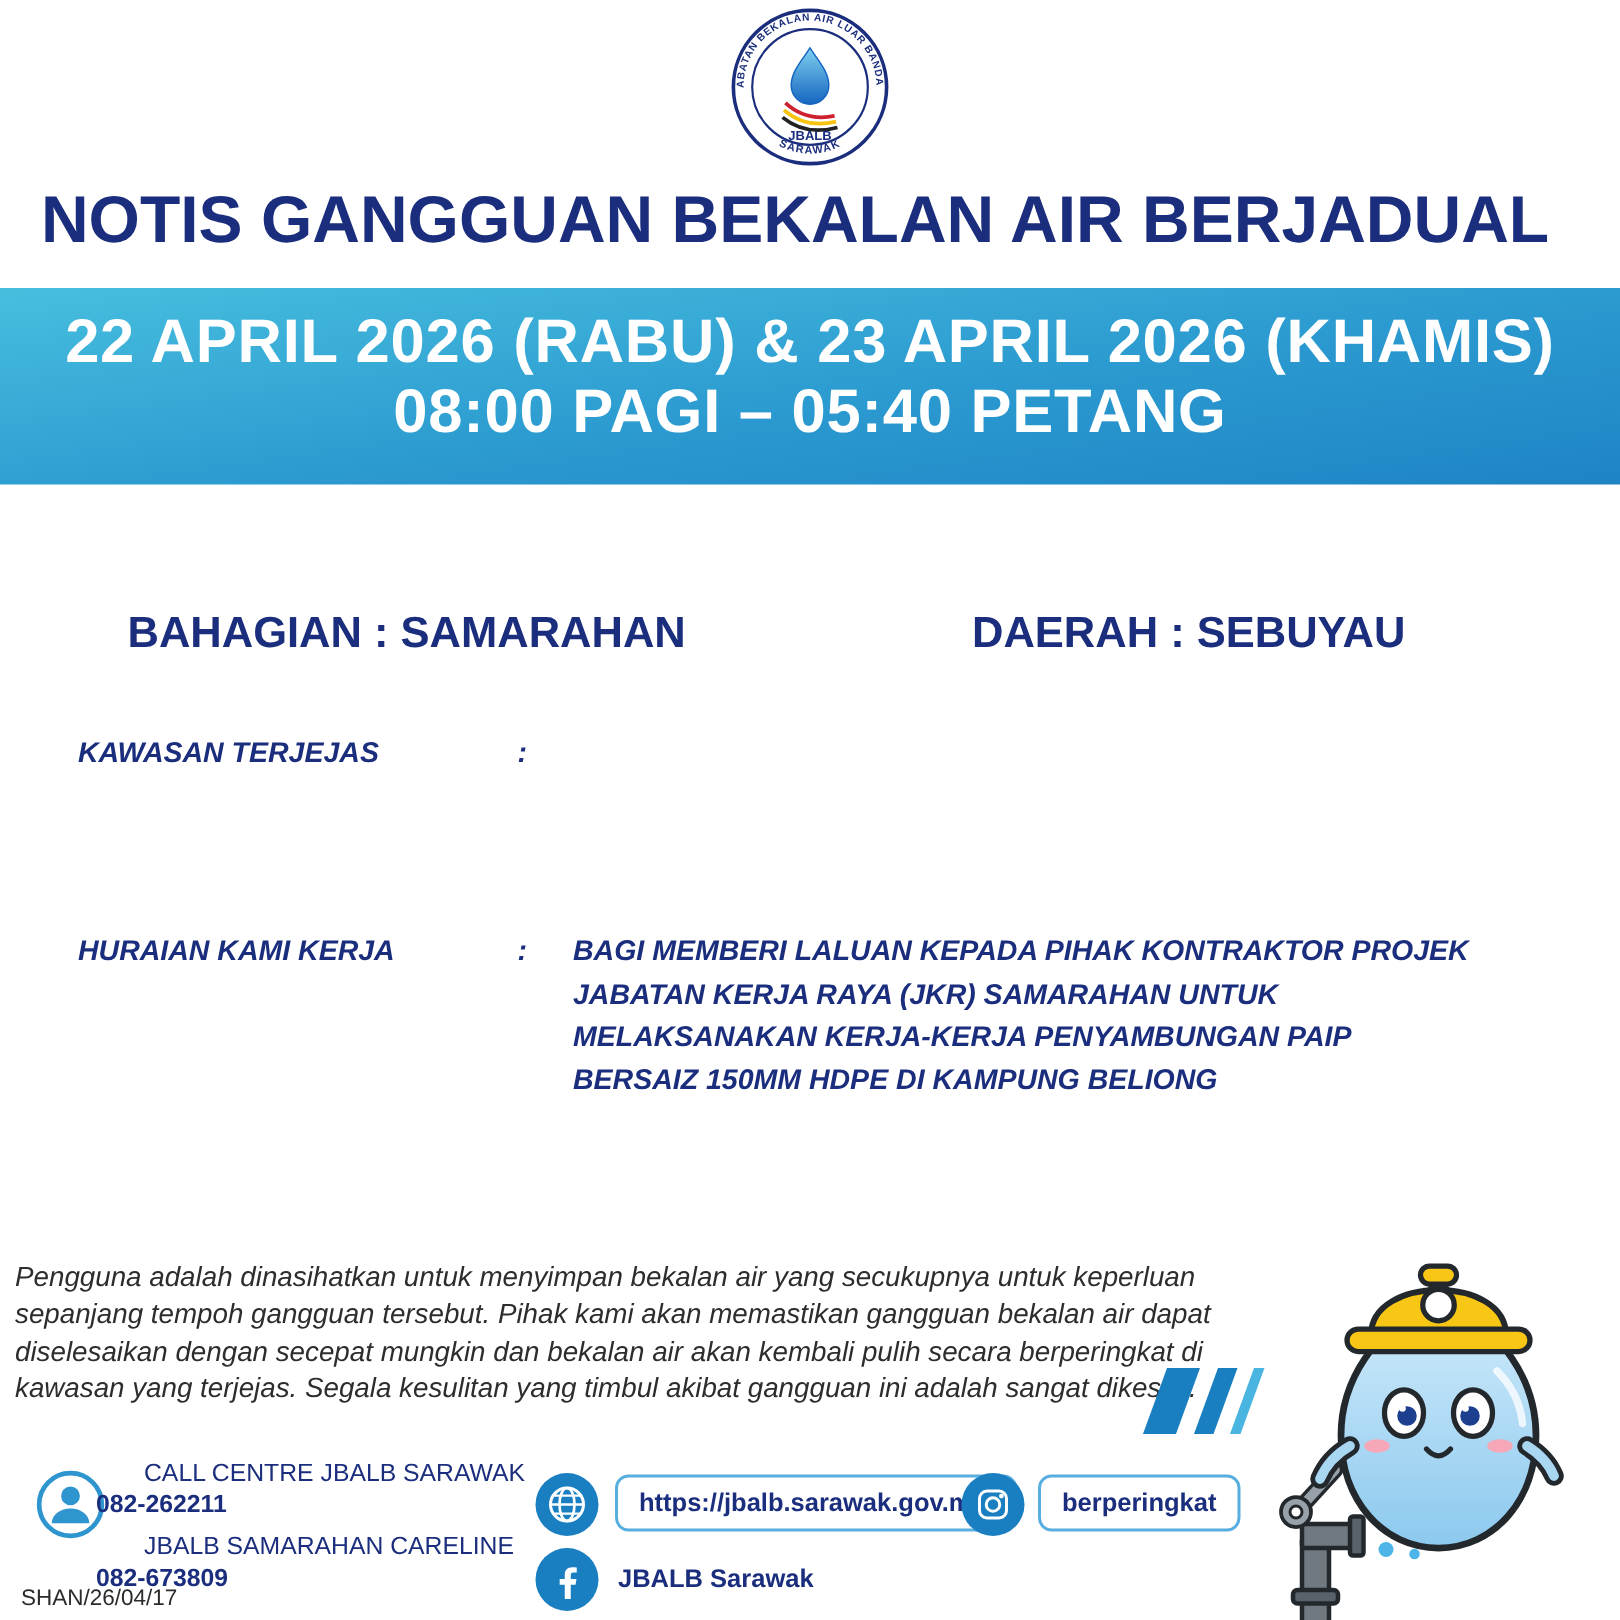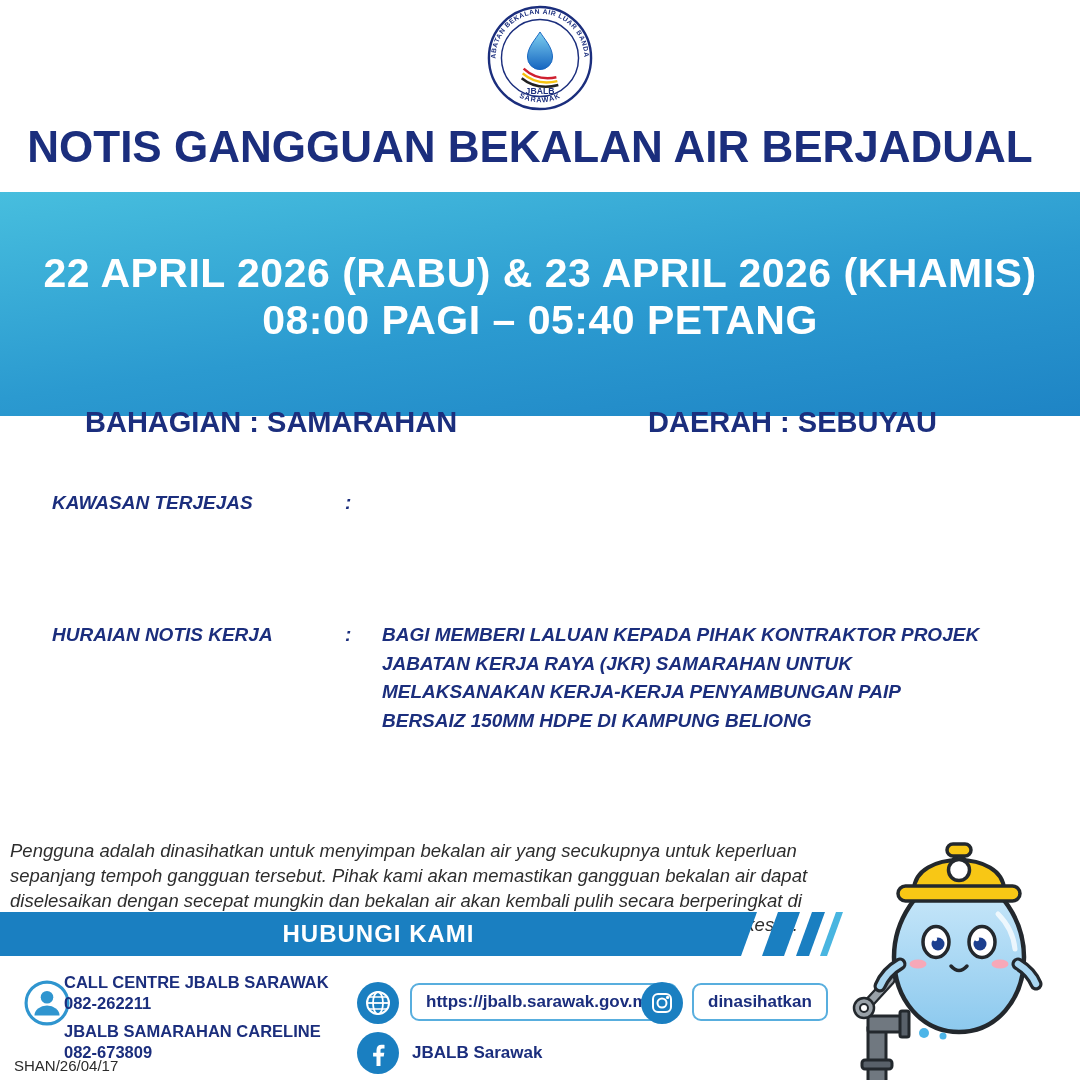--- a/index.html
+++ b/index.html
@@ -5,21 +5,21 @@
   * { margin:0; padding:0; box-sizing:border-box; }
   body { font-family:"Liberation Sans", sans-serif; background:#ffffff; }
   .poster { position:relative; width:1080px; height:1080px; background:#fff; overflow:hidden;
             --navy:#1b2e7d; --blue:#1a7fc1; }
 
   .logo { position:absolute; left:487px; top:5px; width:106px; height:106px; }
 
   .title { position:absolute; top:122px; left:0; width:1060px; text-align:center;
            font-size:44px; font-weight:700; color:var(--navy); }
 
-  .banner { position:absolute; top:192px; left:0; width:1080px; height:224px;
+  .banner { position:absolute; top:192px; left:0; width:1080px; height:131px;
             background:linear-gradient(172deg,#47bede 0%, #2b9ad0 55%, #1e84c5 100%);
             display:flex; flex-direction:column; align-items:center; justify-content:center;
             gap:0; padding-bottom:14px; color:#fff; font-weight:700; }
   .banner-line { font-size:41px; letter-spacing:0.5px; }
 
   .bahagian { position:absolute; top:406px; left:85px;  font-size:29px; font-weight:700; color:var(--navy); }
   .daerah   { position:absolute; top:406px; left:648px; font-size:29px; font-weight:700; color:var(--navy); }
 
   .detail-row { position:absolute; left:52px; width:1012px; display:flex;
                 color:var(--navy); font-weight:700; font-size:19px; line-height:1.5;font-style:italic; }
@@ -38,21 +38,21 @@
                  clip-path:polygon(0 0, 100% 0, calc(100% - 16px) 100%, 0 100%);
                  display:flex; align-items:center; justify-content:center;
                  color:#fff; font-weight:700; font-size:24px; letter-spacing:1px; }
   .stripe { position:absolute; top:912px; height:44px; background:var(--blue); transform:skewX(-20deg); }
   .stripe.s1 { left:770px; width:22px; }
   .stripe.s2 { left:804px; width:13px; }
   .stripe.s3 { left:828px; width:7px; background:#49b5e0; }
 
   .icon-abs { position:absolute; }
   .contact-col1 { position:absolute; left:64px; top:972px; }
-  .contact-label  { font-size:16.5px; font-weight:700; color:var(--navy); line-height:1.25; }
+  .contact-label  { font-size:16.5px; font-weight:400; color:var(--navy); line-height:1.25;margin-left:32px; }
   .contact-number { font-size:16.5px; font-weight:700; color:var(--navy); line-height:1.25; margin-bottom:8px; }
 
   .contact-box { position:absolute; border:2px solid #58aede; border-radius:9px;
                  padding:7px 14px; font-size:17px; font-weight:700; color:var(--navy);
                  background:#fff; }
   .box-web   { left:410px; top:983px; }
   .box-insta { left:692px; top:983px; }
   .fb-name   { position:absolute; left:412px; top:1043px; font-size:17px; font-weight:700; color:var(--navy); }
 
   .footer-ref { position:absolute; left:14px; top:1057px; font-size:15px; font-weight:400; color:#2b2b2b; }
@@ -99,36 +99,33 @@
 
   <div class="bahagian">BAHAGIAN : SAMARAHAN</div>
   <div class="daerah">DAERAH : SEBUYAU</div>
 
   <div class="detail-row r1">
     <div class="detail-label">KAWASAN TERJEJAS</div>
     <div class="detail-sep">:</div>
   </div>
 
   <div class="detail-row r2">
-    <div class="detail-label">HURAIAN NOTIS KERJA</div>
+    <div class="detail-label">HURAIAN KAMI KERJA</div>
     <div class="detail-sep">:</div>
     <div class="detail-value">BAGI MEMBERI LALUAN KEPADA PIHAK KONTRAKTOR PROJEK
 JABATAN KERJA RAYA (JKR) SAMARAHAN UNTUK
 MELAKSANAKAN KERJA-KERJA PENYAMBUNGAN PAIP
 BERSAIZ 150MM HDPE DI KAMPUNG BELIONG</div>
   </div>
 
   <p class="disclaimer">Pengguna adalah dinasihatkan untuk menyimpan bekalan air yang secukupnya untuk keperluan
 sepanjang tempoh gangguan tersebut. Pihak kami akan memastikan gangguan bekalan air dapat
 diselesaikan dengan secepat mungkin dan bekalan air akan kembali pulih secara berperingkat di
 kawasan yang terjejas. Segala kesulitan yang timbul akibat gangguan ini adalah sangat dikesali.</p>
 
-  <div class="contact-bar">
-    <span>HUBUNGI KAMI</span>
-  </div>
   <div class="stripe s1"></div>
   <div class="stripe s2"></div>
   <div class="stripe s3"></div>
 
   <svg class="icon-abs" style="left:24px; top:980px;" width="46" height="46" viewBox="0 0 44 44">
     <circle cx="22" cy="22" r="20" fill="#fff" stroke="#2f95cf" stroke-width="3"></circle>
     <circle cx="22" cy="16.5" r="6" fill="#2f95cf"></circle>
     <path d="M10,34 a12,9.5 0 0 1 24,0 Z" fill="#2f95cf"></path>
   </svg>
   <div class="contact-col1">
@@ -147,21 +144,21 @@
     <line x1="13" y1="28" x2="31" y2="28" stroke="#fff" stroke-width="1.5"></line>
   </svg>
   <div class="contact-box box-web">https://jbalb.sarawak.gov.my/</div>
 
   <svg class="icon-abs" style="left:640px; top:981px;" width="44" height="44" viewBox="0 0 44 44">
     <circle cx="22" cy="22" r="21" fill="#1a7fc1"></circle>
     <rect x="13" y="13" width="18" height="18" rx="5" fill="none" stroke="#fff" stroke-width="2"></rect>
     <circle cx="22" cy="22" r="4.5" fill="none" stroke="#fff" stroke-width="2"></circle>
     <circle cx="27.6" cy="16.4" r="1.6" fill="#fff"></circle>
   </svg>
-  <div class="contact-box box-insta">dinasihatkan</div>
+  <div class="contact-box box-insta">berperingkat</div>
 
   <svg class="icon-abs" style="left:356px; top:1031px;" width="44" height="44" viewBox="0 0 44 44">
     <circle cx="22" cy="22" r="21" fill="#1a7fc1"></circle>
     <path d="M24.5,35 v-9.5 h3.2 l0.6,-3.8 h-3.8 v-2.4 c0,-1.1 0.4,-1.9 2,-1.9 h2 v-3.4 c-0.35,-0.05 -1.6,-0.15 -3,-0.15 c-3,0 -5,1.8 -5,5.1 v2.75 h-3.4 v3.8 h3.4 v9.5 Z" fill="#fff"></path>
   </svg>
   <div class="fb-name">JBALB Sarawak</div>
 
   <div class="footer-ref">SHAN/26/04/17</div>
 
   <svg class="mascot" viewBox="0 0 242 288">

